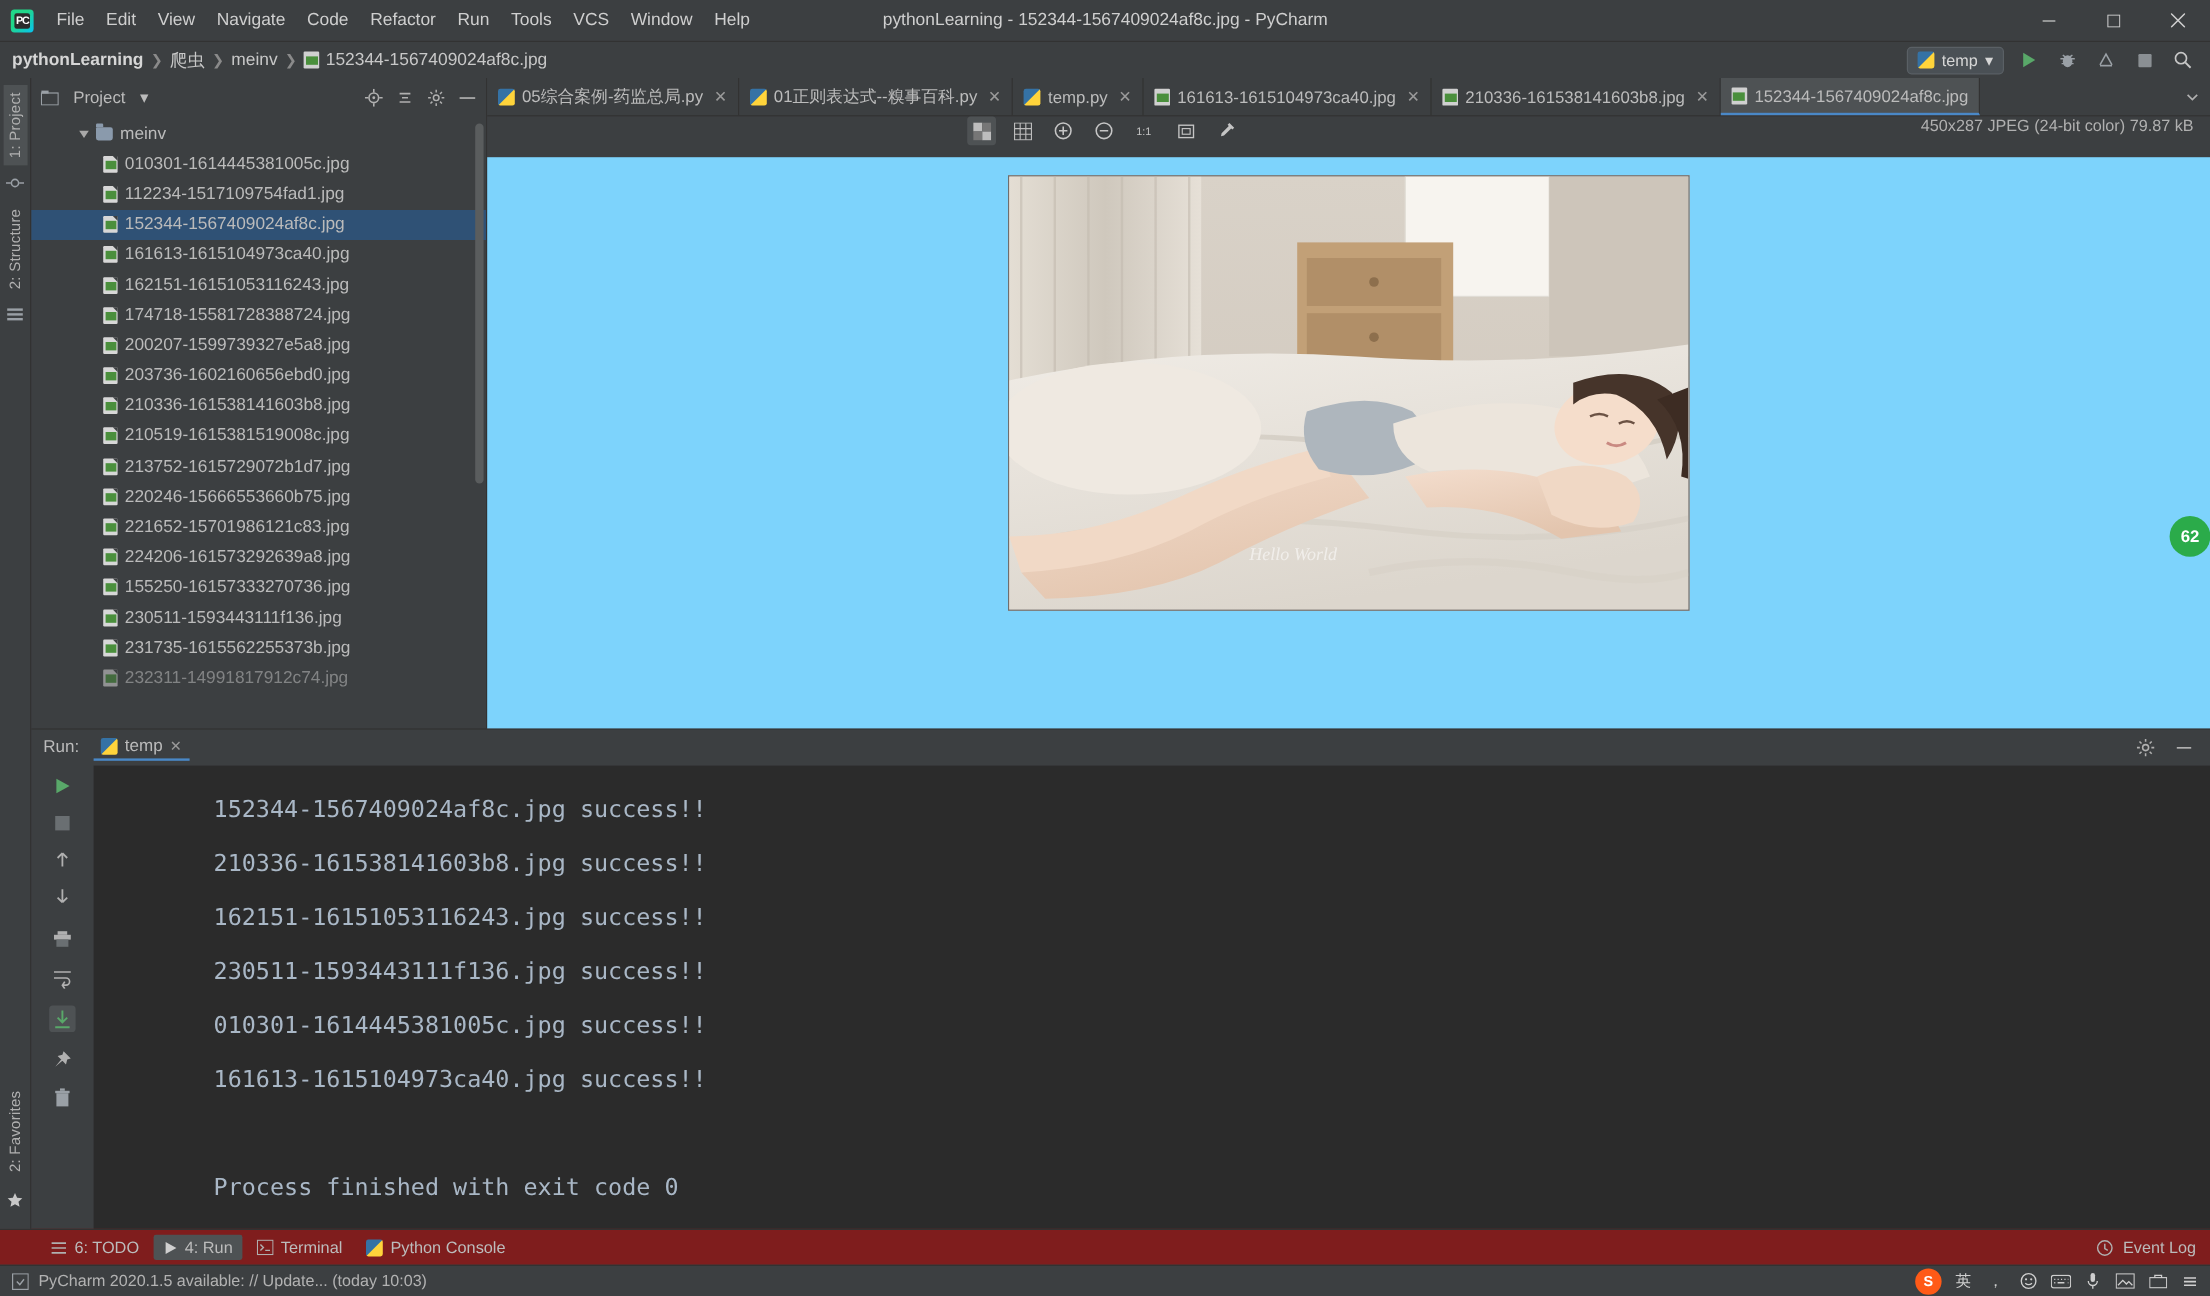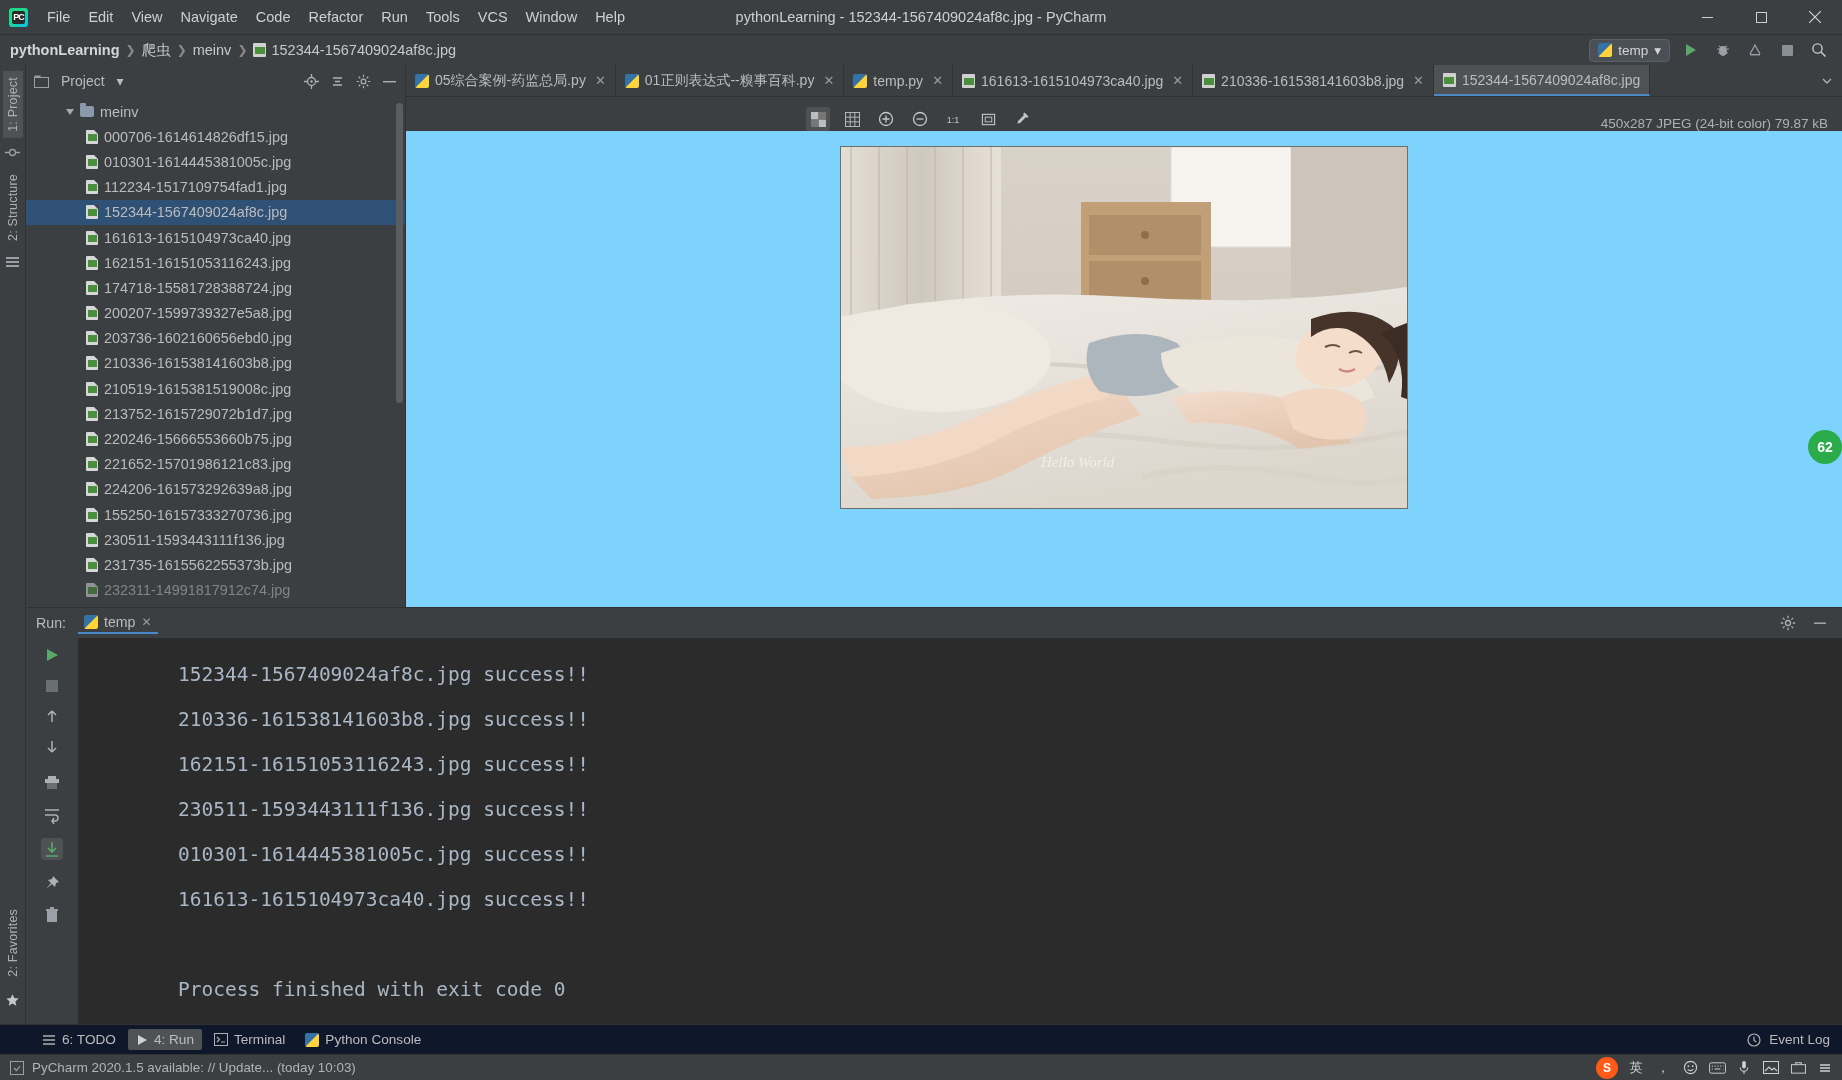--- a/index.html
+++ b/index.html
@@ -115,42 +115,42 @@
     display:flex; align-items:center; gap:6px; padding:0 9px; font-size:14px; color:#bcbcbc;
     border-right:1px solid #323232; white-space:nowrap; position:relative;
   }
   .tab.active { background:#4e5254; border-bottom:2px solid #4a88c7; }
   .tab .x { color:#9a9a9a; font-size:13px; margin-left:3px; }
   .py-ico { width:14px;height:14px;border-radius:2px;
      background:linear-gradient(135deg,#3572A5 0%,#3572A5 48%,#FFD43B 52%,#FFD43B 100%); flex:none;}
   .img-tab-ico { width:13px;height:14px;background:#d0d0d0;border-radius:1px;position:relative;flex:none;}
   .img-tab-ico:after{content:"";position:absolute;left:1.5px;top:4px;width:10px;height:7px;background:#4a8f3c;}
 
-  .img-toolbar { height:34px; display:flex; align-items:flex-end; gap:10px; padding-left:400px; position:relative;}
+  .img-toolbar { height:34px; display:flex; align-items:flex-start; gap:10px; padding-left:400px; position:relative;}
   .tb-btn { width:24px;height:24px;display:flex;align-items:center;justify-content:center;color:#c5c5c5;}
   .tb-btn.active { background:#4e5254; border-radius:3px;}
   .img-meta { position:absolute; right:14px; font-size:13.5px; color:#b0b0b0; }
 
   .img-canvas { flex:1; background:#7dd3fc; display:flex; align-items:flex-start; justify-content:center; padding-top:15px; position:relative;}
   .photo-frame { width:568px; height:363px; border:1px solid #6e6e6e; background:#cfc7bf; overflow:hidden; position:relative;}
 
   
   .run-window { height:455px; background:#3c3f41; display:flex; flex-direction:column; border-top:1px solid #323232;}
   .run-header { height:30px; display:flex; align-items:center; padding-left:10px; gap:12px; font-size:14.2px;}
   .run-tab { display:flex; align-items:center; gap:6px; padding:2px 6px; border-bottom:2px solid #4a88c7; }
   .run-header-right { margin-left:auto; display:flex; align-items:center; gap:16px; padding-right:14px;}
   .run-body { flex:1; display:flex; min-height:0; }
   .run-side { width:52px; display:flex; flex-direction:column; align-items:center; padding-top:8px; gap:14px; flex:none;}
   .console {
     flex:1; background:#2b2b2b; color:#a9b7c6; font-family:"DejaVu Sans Mono", monospace;
     font-size:19.5px; line-height:45px; padding:14px 0 0 100px; overflow:hidden; white-space:pre;
   }
 
   
-  .bottom-tabs { height:30px; background:#0f172a; display:flex; align-items:center; gap:4px; padding-left:34px; border-top:1px solid #323232;}
+  .bottom-tabs { height:30px; background:#7f1d1d; display:flex; align-items:center; gap:4px; padding-left:34px; border-top:1px solid #323232;}
   .btab { display:flex; align-items:center; gap:6px; padding:3px 8px; font-size:13.6px; color:#bcbcbc;}
   .btab.active { background:#4e5254; border-radius:2px; }
   .bottom-tabs-right { margin-left:auto; display:flex; align-items:center; gap:8px; padding-right:12px; font-size:13.5px;}
 
   .statusbar { height:26px; background:#3c3f41; display:flex; align-items:center; padding-left:10px; font-size:13.4px; color:#b2b2b2; border-top:1px solid #323232;}
   .status-right { margin-left:auto; display:flex; align-items:center; gap:10px; padding-right:8px;}
 
   
   .tray { display:flex; align-items:center; gap:9px; }
   .tray-ico { width:18px; height:18px; display:flex; align-items:center; justify-content:center; font-size:13px; color:#cfcfcf;}
@@ -324,24 +324,20 @@
             </div>
           </div>
 
           <div class="tree">
             <div class="tree-row folder">
               <span class="tri-down"></span>
               <span class="folder-ico"></span>
               <span>meinv</span>
             </div>
 
-            <div class="tree-row">
-                <span class="img-ico"></span>
-                <span>000706-1614614826df15.jpg</span>
-              </div>
             <div class="tree-row">
                 <span class="img-ico"></span>
                 <span>010301-1614445381005c.jpg</span>
               </div>
             <div class="tree-row">
                 <span class="img-ico"></span>
                 <span>112234-1517109754fad1.jpg</span>
               </div>
             <div class="tree-row selected">
                 <span class="img-ico"></span>

